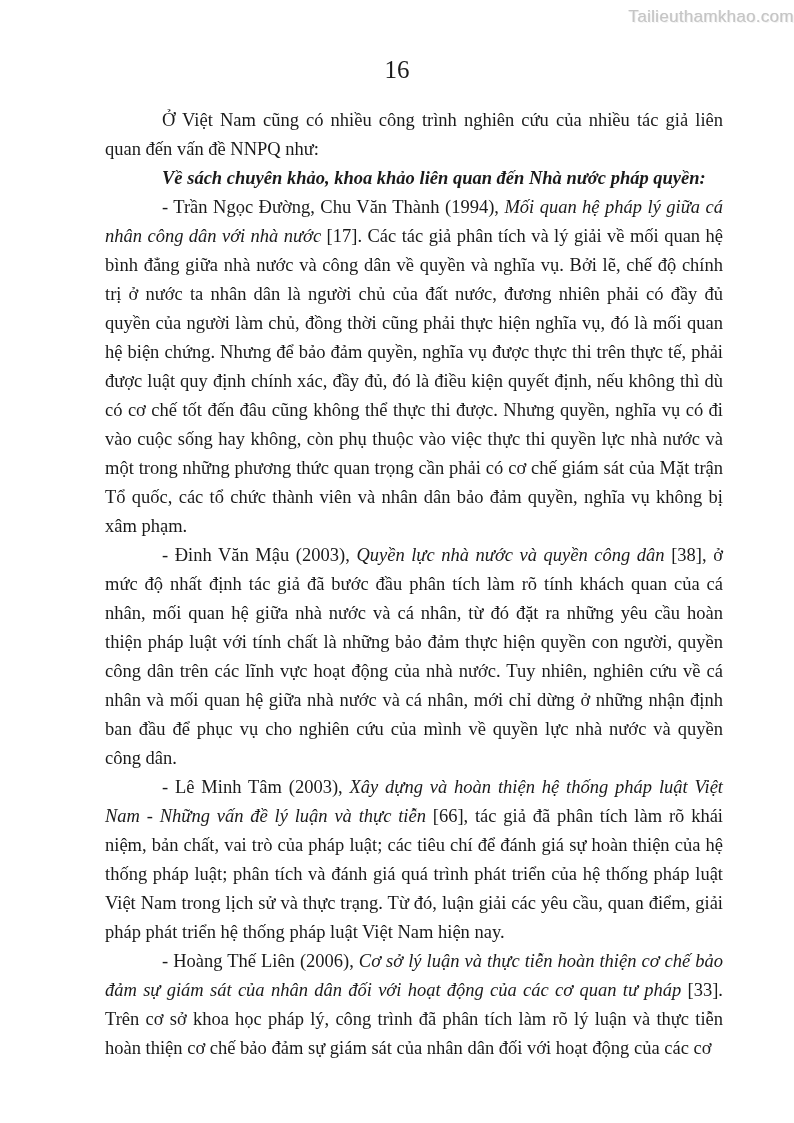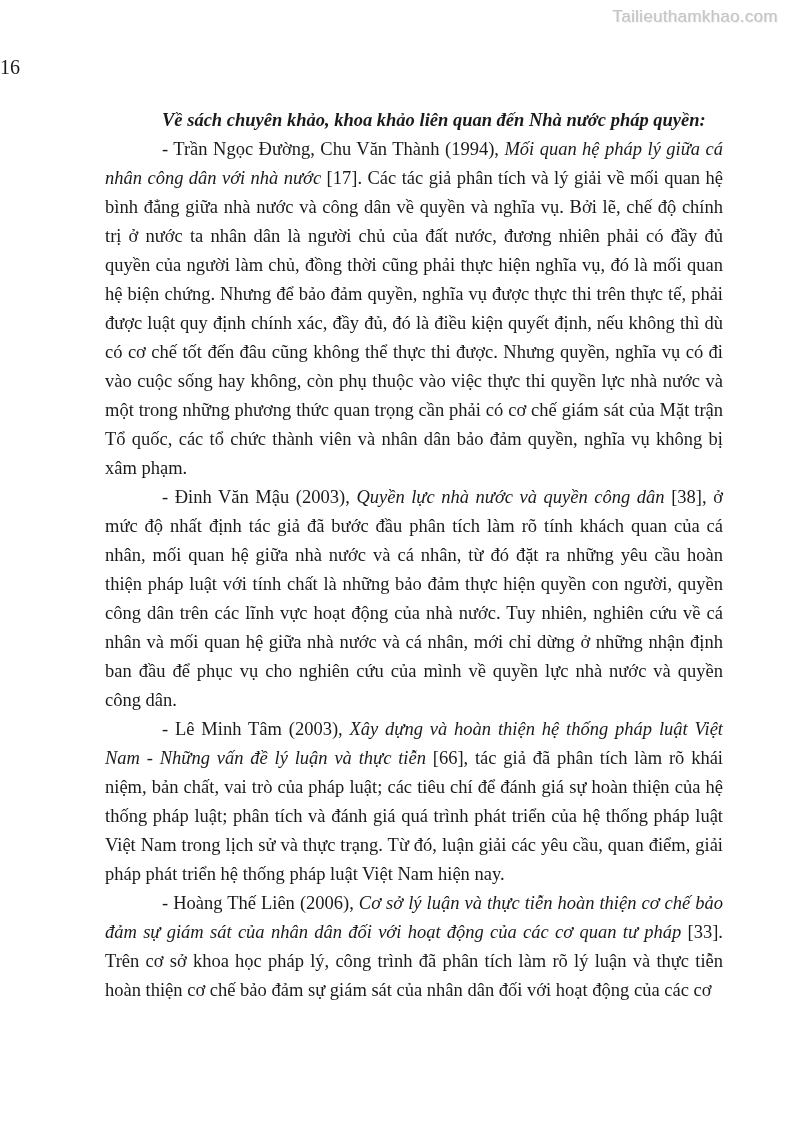--- a/index.html
+++ b/index.html
@@ -12,34 +12,35 @@
     width: 794px;
     height: 1123px;
     margin: 0 auto;
     background: #ffffff;
     overflow: hidden;
     color: #1a1a1a;
   }
   .watermark {
     position: absolute;
     top: 7px;
-    right: 16px;
+    right: 0;
     font-family: "Liberation Sans", "DejaVu Sans", sans-serif;
     font-size: 17px;
     letter-spacing: 0.3px;
     color: #c5c5c5;
     text-shadow: 1px 1px 0 #f3f3f3, -0.5px -0.5px 0 #dddddd;
     user-select: none;
   }
   .page-number {
     position: absolute;
     top: 56px;
     left: 0;
     width: 100%;
-    font-size: 20px;
+    text-align: center;
+    font-size: 25px;
     color: #1a1a1a;
   }
   .content {
     position: absolute;
     left: 105px;
     top: 106px;
     width: 618px;
     font-size: 18.5px;
     line-height: 29px;
     text-align: justify;
@@ -55,19 +56,20 @@
 </style>
 </head>
 <body>
 
 <div class="page">
   <div class="watermark">Tailieuthamkhao.com</div>
 
   <div class="page-number">16</div>
 
   <div class="content">
+    <p class="para"><span class="seg-normal">Ở Việt Nam cũng có nhiều công trình nghiên cứu của nhiều tác giả liên quan đến vấn đề NNPQ như:</span></p>
     <p class="para"><span class="seg-bold-italic">Về sách chuyên khảo, khoa khảo liên quan đến Nhà nước pháp quyền:</span></p>
     <p class="para"><span class="seg-normal">- Trần Ngọc Đường, Chu Văn Thành (1994), </span><span class="seg-italic">Mối quan hệ pháp lý giữa cá nhân công dân với nhà nước</span><span class="seg-normal"> [17]. Các tác giả phân tích và lý giải về mối quan hệ bình đẳng giữa nhà nước và công dân về quyền và nghĩa vụ. Bởi lẽ, chế độ chính trị ở nước ta nhân dân là người chủ của đất nước, đương nhiên phải có đầy đủ quyền của người làm chủ, đồng thời cũng phải thực hiện nghĩa vụ, đó là mối quan hệ biện chứng. Nhưng để bảo đảm quyền, nghĩa vụ được thực thi trên thực tế, phải được luật quy định chính xác, đầy đủ, đó là điều kiện quyết định, nếu không thì dù có cơ chế tốt đến đâu cũng không thể thực thi được. Nhưng quyền, nghĩa vụ có đi vào cuộc sống hay không, còn phụ thuộc vào việc thực thi quyền lực nhà nước và một trong những phương thức quan trọng cần phải có cơ chế giám sát của Mặt trận Tổ quốc, các tổ chức thành viên và nhân dân bảo đảm quyền, nghĩa vụ không bị xâm phạm.</span></p>
     <p class="para"><span class="seg-normal">- Đinh Văn Mậu (2003), </span><span class="seg-italic">Quyền lực nhà nước và quyền công dân</span><span class="seg-normal"> [38], ở mức độ nhất định tác giả đã bước đầu phân tích làm rõ tính khách quan của cá nhân, mối quan hệ giữa nhà nước và cá nhân, từ đó đặt ra những yêu cầu hoàn thiện pháp luật với tính chất là những bảo đảm thực hiện quyền con người, quyền công dân trên các lĩnh vực hoạt động của nhà nước. Tuy nhiên, nghiên cứu về cá nhân và mối quan hệ giữa nhà nước và cá nhân, mới chỉ dừng ở những nhận định ban đầu để phục vụ cho nghiên cứu của mình về quyền lực nhà nước và quyền công dân.</span></p>
     <p class="para"><span class="seg-normal">- Lê Minh Tâm (2003), </span><span class="seg-italic">Xây dựng và hoàn thiện hệ thống pháp luật Việt Nam - Những vấn đề lý luận và thực tiễn</span><span class="seg-normal"> [66], tác giả đã phân tích làm rõ khái niệm, bản chất, vai trò của pháp luật; các tiêu chí để đánh giá sự hoàn thiện của hệ thống pháp luật; phân tích và đánh giá quá trình phát triển của hệ thống pháp luật Việt Nam trong lịch sử và thực trạng. Từ đó, luận giải các yêu cầu, quan điểm, giải pháp phát triển hệ thống pháp luật Việt Nam hiện nay.</span></p>
     <p class="para"><span class="seg-normal">- Hoàng Thế Liên (2006), </span><span class="seg-italic">Cơ sở lý luận và thực tiễn hoàn thiện cơ chế bảo đảm sự giám sát của nhân dân đối với hoạt động của các cơ quan tư pháp</span><span class="seg-normal"> [33]. Trên cơ sở khoa học pháp lý, công trình đã phân tích làm rõ lý luận và thực tiễn hoàn thiện cơ chế bảo đảm sự giám sát của nhân dân đối với hoạt động của các cơ</span></p>
   </div>
 </div>
 
 </body></html>

